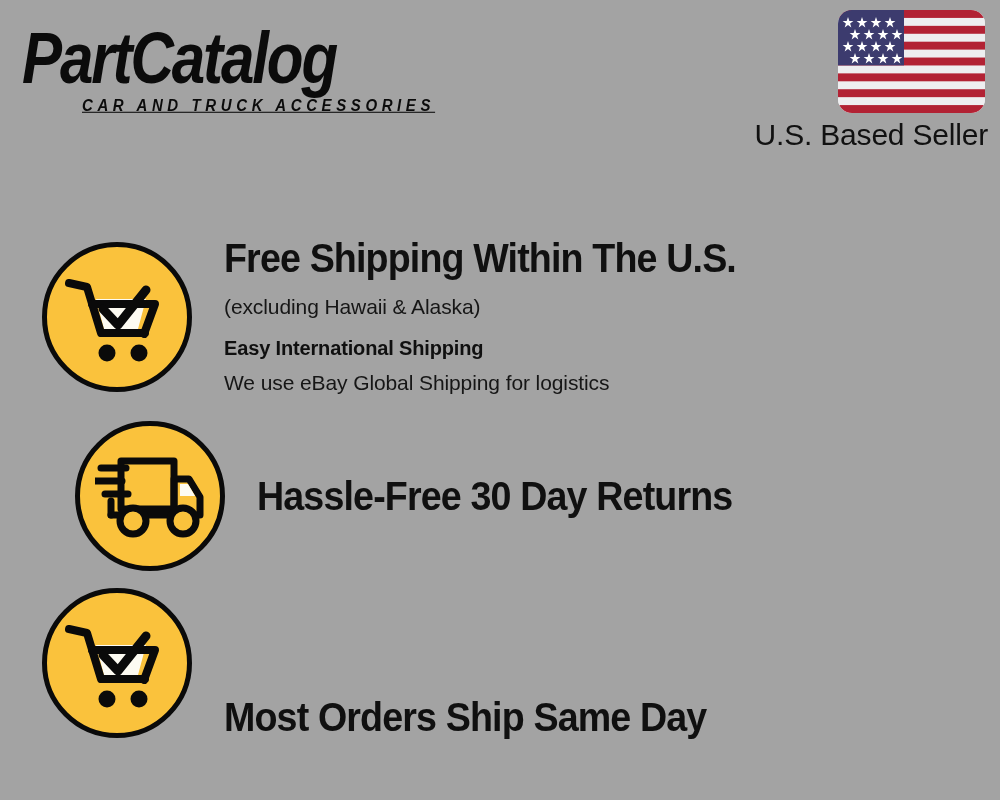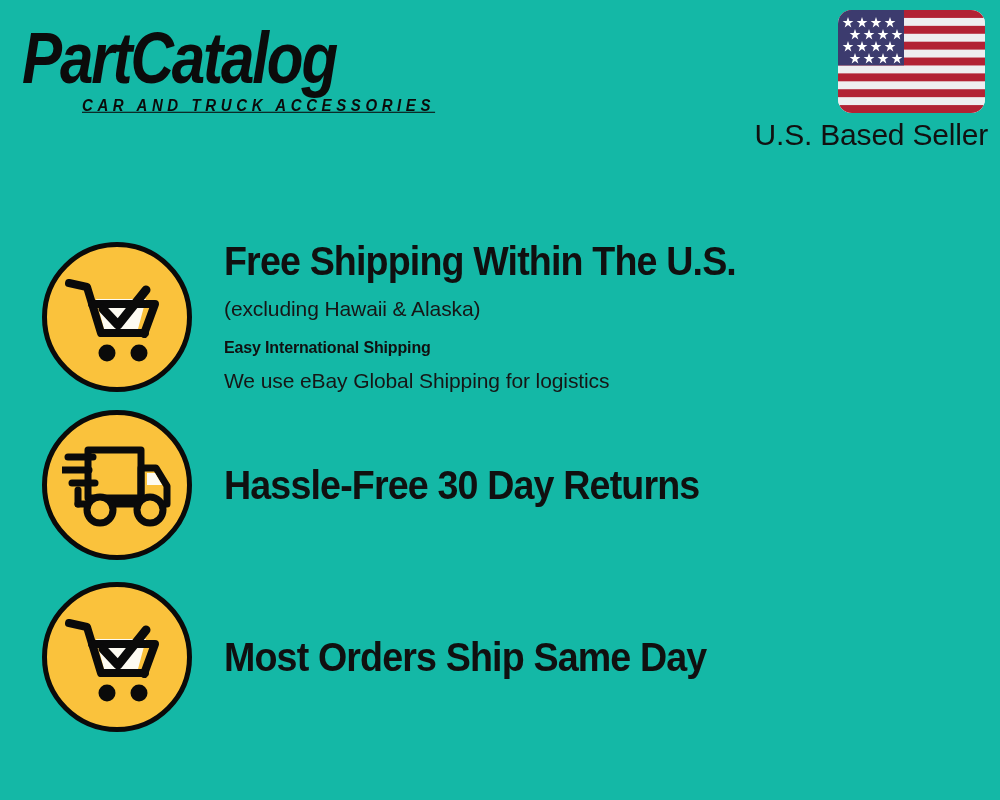--- a/index.html
+++ b/index.html
@@ -11,21 +11,21 @@
   body {
     font-family: "Liberation Sans", sans-serif;
     color: #111111;
     -webkit-font-smoothing: antialiased;
   }
 
   .banner {
     position: relative;
     width: 1000px;
     height: 800px;
-    background: #14b8a6;
+    background: #a3a3a3;
     overflow: hidden;
   }
 
   
   .brand-logo {
     position: absolute;
     left: 22px;
     top: 22px;
     width: 470px;
     height: 90px;
@@ -92,22 +92,22 @@
     width: 1000px;
   }
   .feature-row {
     position: absolute;
     left: 0;
     width: 796px;
     display: flex;
     align-items: center;
   }
   .feature-row.row-0 { top: 0px;   height: 170px; }
-  .feature-row.row-1 { top: 172px; height: 162px; }
-  .feature-row.row-2 { top: 344px; height: 162px; }
+  .feature-row.row-1 { top: 183px; height: 162px; padding-left: 33px; }
+  .feature-row.row-2 { top: 344px; height: 162px; align-items: flex-end; }
 
   .icon-badge {
     position: relative;
     flex: 0 0 auto;
     margin-left: 42px;
     width: 150px;
     height: 150px;
     border-radius: 50%;
     background: #fac23c;
     border: 5px solid #0a0a0a;
@@ -141,21 +141,21 @@
     font-size: 21px;
     line-height: 1.35;
     letter-spacing: -0.1px;
     color: #161616;
     margin-top: 13px;
     white-space: nowrap;
   }
   .feature-sub-strong {
     font-family: "Liberation Sans", sans-serif;
     font-weight: bold;
-    font-size: 16px;
+    font-size: 20px;
     line-height: 1.3;
     letter-spacing: -0.15px;
     color: #101010;
     margin-top: 14px;
     white-space: nowrap;
   }
   .feature-sub-plain {
     font-family: "Liberation Sans", sans-serif;
     font-weight: normal;
     font-size: 21px;

